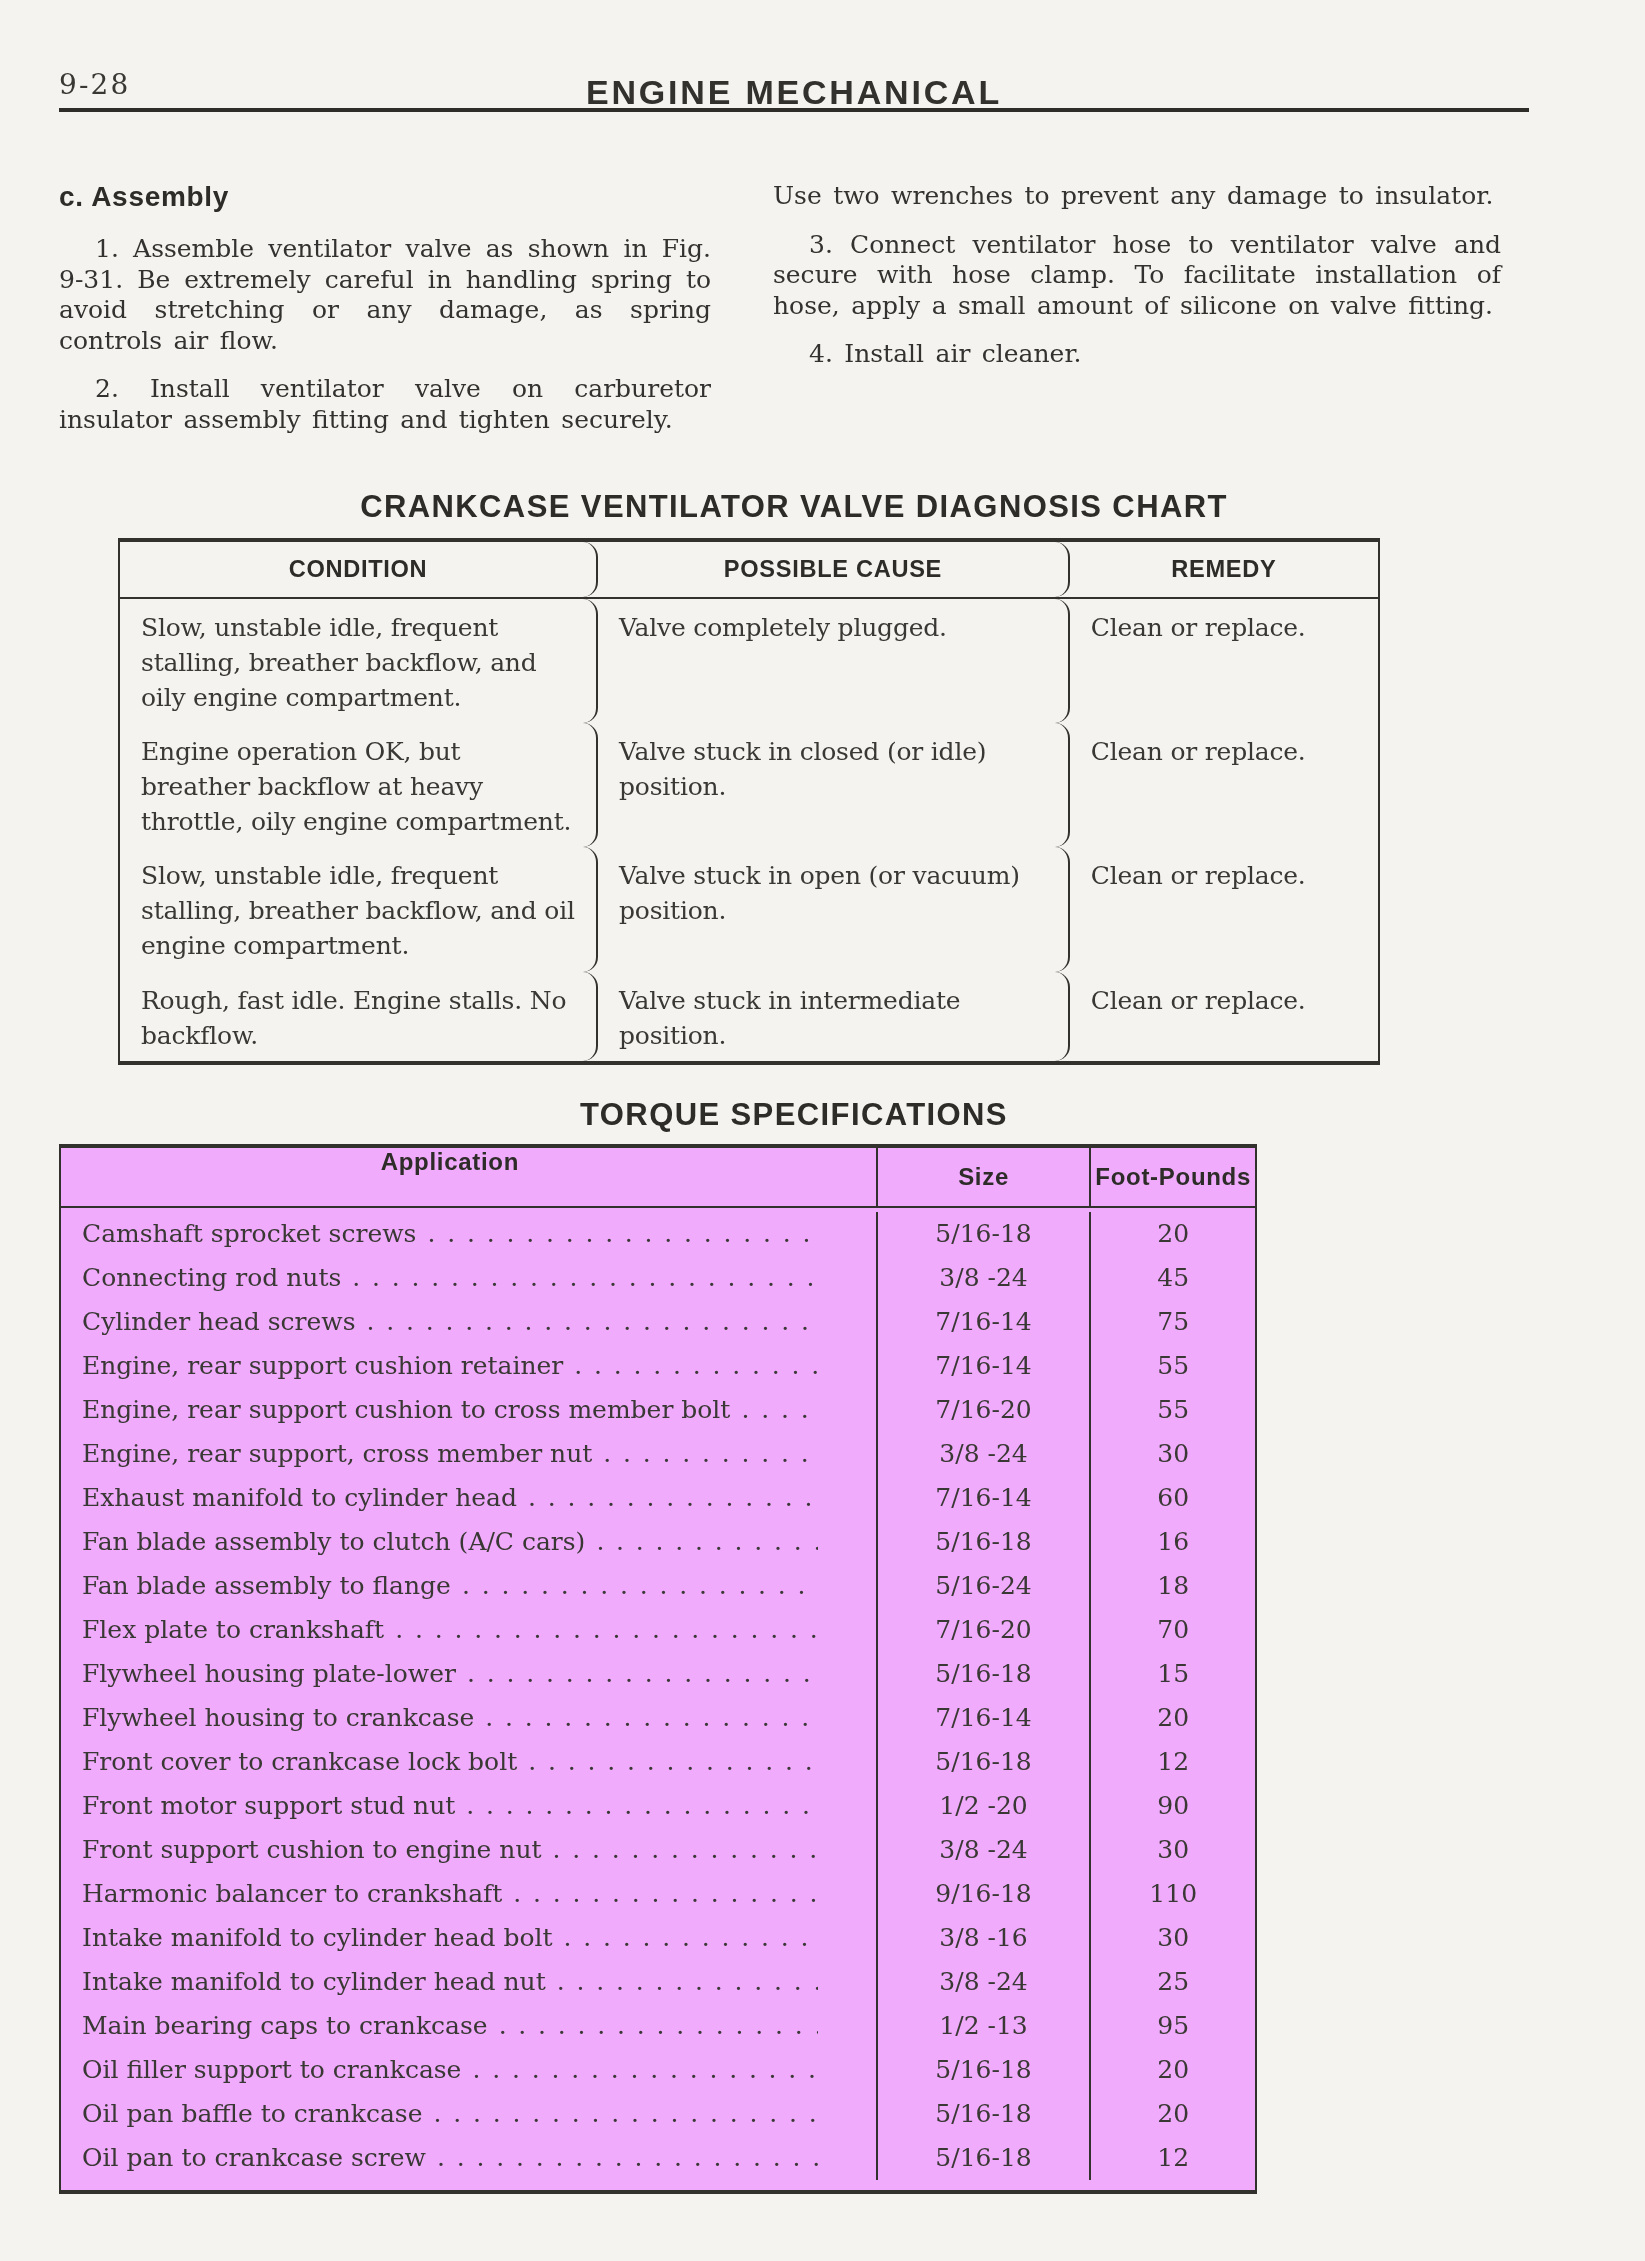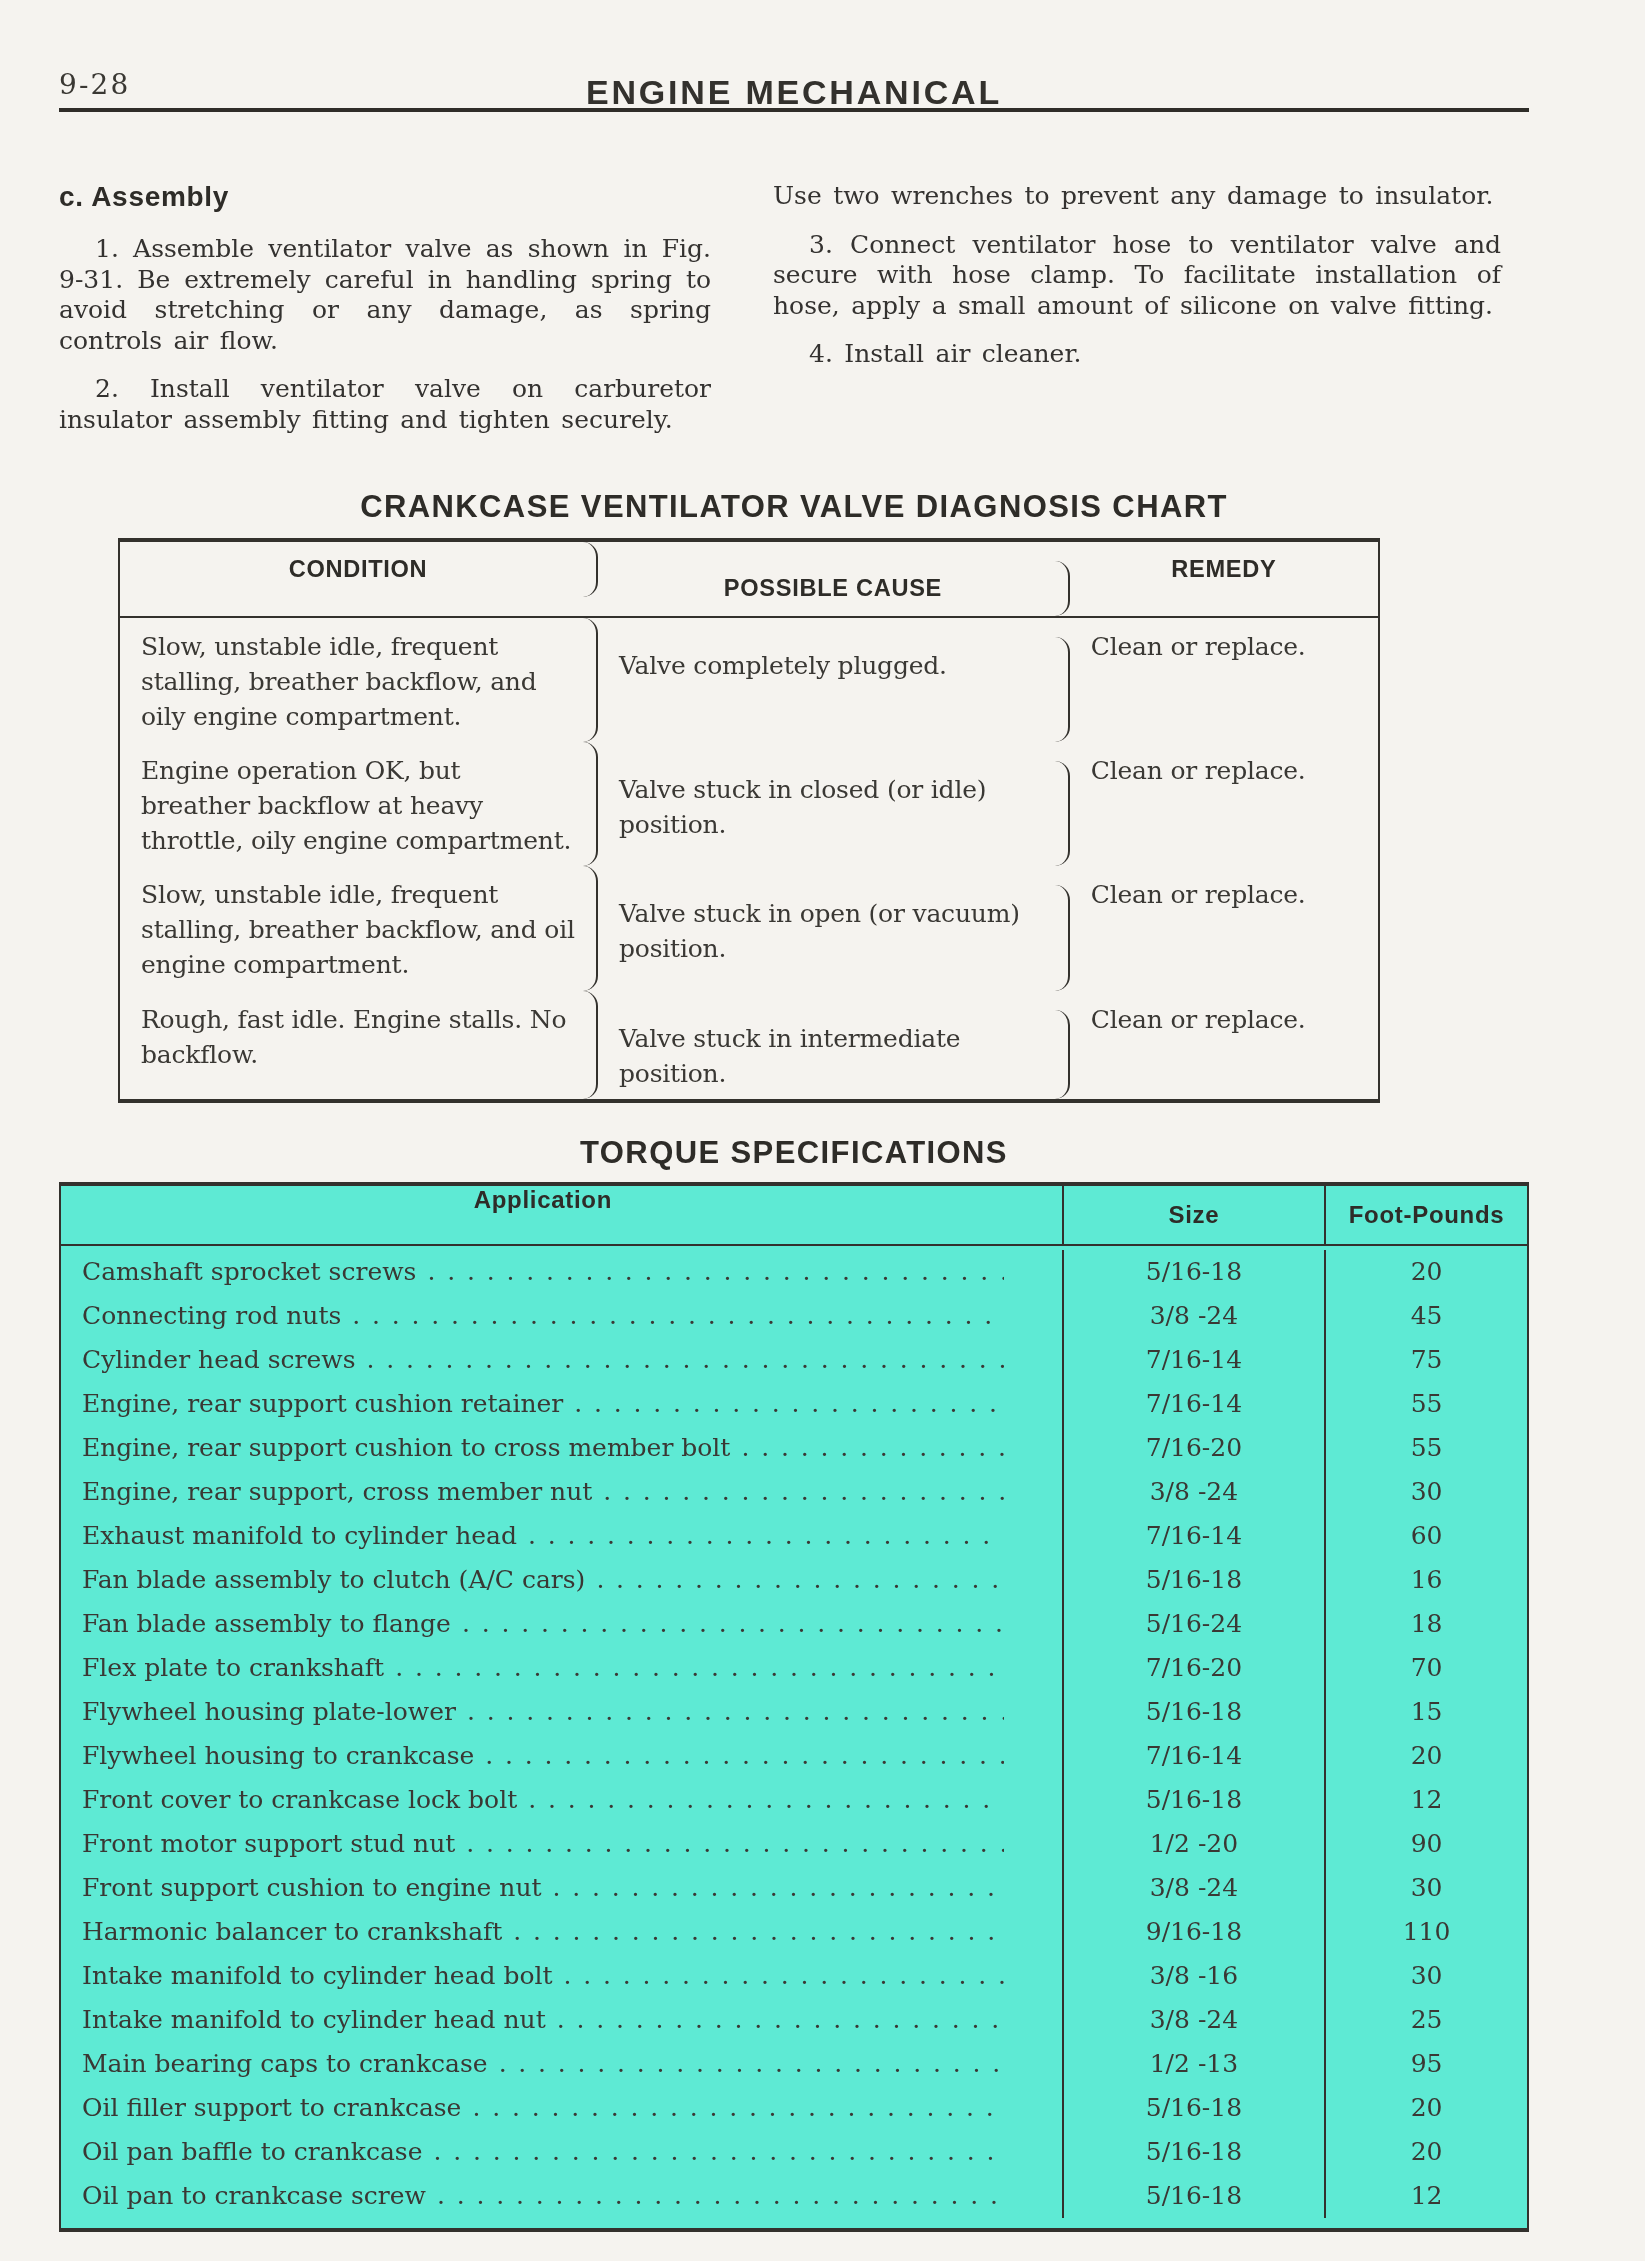--- a/index.html
+++ b/index.html
@@ -109,44 +109,44 @@
   .diag-cell {
     box-sizing: border-box;
     font-size: 25px;
     line-height: 35px;
     padding: 11px 19.4px 8.3px 21px;
     color: #3a3834;
     letter-spacing: -0.2px;
     border-radius: 15px;
   }
   .diag-cell.c0 { width: 38%;   border-right: 2.1px solid #33312d; }
-  .diag-cell.c1 { width: 37.5%; border-right: 2.1px solid #33312d; margin-top: 19px; }
+  .diag-cell.c1 { width: 37.5%; border-right: 2.1px solid #33312d; }
   .diag-cell.c2 { width: 24.5%; }
   .diag-head .diag-cell {
     display: flex;
     align-items: center;
     justify-content: center;
     height: 55px;
     padding: 0;
     font-family: "Liberation Sans", sans-serif;
     font-weight: bold;
     font-size: 23.6px;
     letter-spacing: 0.7px;
     color: #2e2c28;
   }
 
   
   .torque-table {
     margin-top: 11px;
-    width: 1470px;
+    width: 1198px;
     box-sizing: border-box;
     border: 2.8px solid #33312d;
     border-top-width: 4.2px;
     border-bottom-width: 4.2px;
-    background: #5eead4;
+    background: #f0abfc;
   }
   .trow { display: flex; align-items: stretch; }
   .torque-head { border-bottom: 2.8px solid #33312d; }
   .tcell { box-sizing: border-box; }
   .tcell.app  { width: 68.4%; border-right: 2.1px solid #33312d; }
   .tcell.size { width: 17.9%; border-right: 2.1px solid #33312d; text-align: center; }
   .tcell.fp   { width: 13.7%; text-align: center; border-radius: 20px; }
   .torque-head .tcell {
     display: flex;
     align-items: center;

